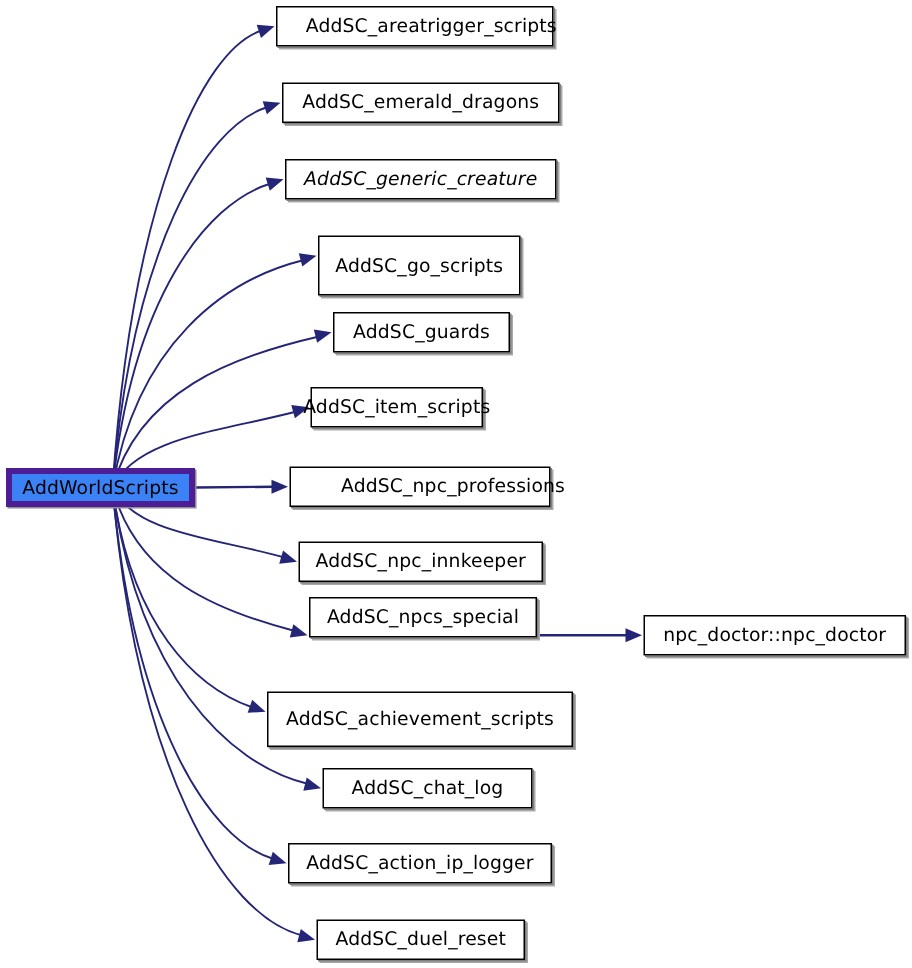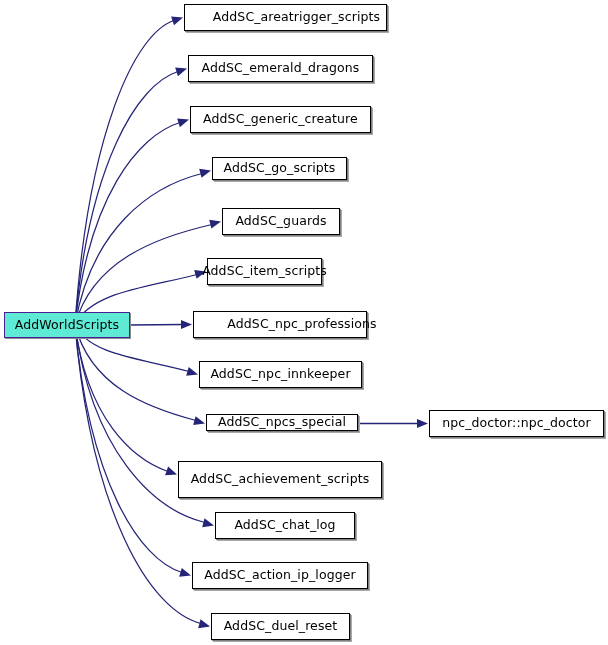--- a/index.html
+++ b/index.html
@@ -35,22 +35,22 @@
     white-space: nowrap;
     z-index: 2;
   }
   .node .label {
     font-size: 12.5px;
     line-height: 1;
     color: #000000;
     letter-spacing: 0.1px;
   }
   .node.root {
-    background: #5eead4;
-    border: 1px solid #4c1d95;
+    background: #3b82f6;
+    border: 4px solid #4c1d95;
     box-shadow: 1px 1px 0 0 #8c8c8c;
   }
 </style>
 </head>
 <body>
 
 <div id="canvas">
   <svg id="edge-layer" viewBox="0 0 608 645" width="608" height="645">
       <path d="M 75 325 C 87.96 134.35, 134.4 33.5, 174 20.5" fill="none" stroke="#252577" stroke-width="1.25"></path>
       <polygon points="183,17.5 173.9901113843621,25.30909131293769 171.11320117997624,16.570476567115534" fill="#252577"></polygon>
@@ -77,45 +77,45 @@
       <path d="M 75 325 C 88.92 480.31, 138.8 559.5, 182 572.5" fill="none" stroke="#252577" stroke-width="1.25"></path>
       <polygon points="191,575.5 179.13489431367088,576.67442200773 181.831009715072,567.8783455106587" fill="#252577"></polygon>
       <path d="M 75 325 C 91.2 511.93, 149.25 610.5, 201 623.5" fill="none" stroke="#252577" stroke-width="1.25"></path>
       <polygon points="210,626.5 198.19117712354645,628.1467247106141 200.53431755276253,619.2501133934343" fill="#252577"></polygon>
       <line x1="358" y1="423.5" x2="419" y2="423.5" stroke="#252577" stroke-width="1.6"></line>
       <polygon points="428,423.5 417,428.1 417,418.9" fill="#252577"></polygon>
     </svg>
 <div class="node root" style="left: 4px; top: 312px; width: 126px; height: 26px;">
       <span class="label">AddWorldScripts</span>
     </div>
-    <div class="node" style="left: 184px; top: 4px; width: 203px; height: 27px; padding-left: 22px;">
+    <div class="node" style="left: 184px; top: 4px; width: 185px; height: 27px; padding-left: 22px;">
       <span class="label">AddSC_areatrigger_scripts</span>
     </div>
     <div class="node" style="left: 188px; top: 55px; width: 185px; height: 27px; align-items: center;">
       <span class="label">AddSC_emerald_dragons</span>
     </div>
-    <div class="node" style="left: 190px; top: 106px; width: 181px; height: 27px;">
+    <div class="node" style="left: 190px; top: 106px; width: 181px; height: 27px; font-style: italic;">
       <span class="label">AddSC_generic_creature</span>
     </div>
-    <div class="node" style="left: 212px; top: 157px; width: 135px; height: 23px;">
+    <div class="node" style="left: 212px; top: 157px; width: 135px; height: 40px;">
       <span class="label">AddSC_go_scripts</span>
     </div>
     <div class="node" style="left: 222px; top: 208px; width: 118px; height: 27px;">
       <span class="label">AddSC_guards</span>
     </div>
     <div class="node" style="left: 207px; top: 258px; width: 115px; height: 27px;">
       <span class="label">AddSC_item_scripts</span>
     </div>
     <div class="node" style="left: 193px; top: 311px; width: 174px; height: 27px; padding-left: 44px;">
       <span class="label">AddSC_npc_professions</span>
     </div>
     <div class="node" style="left: 199px; top: 361px; width: 163px; height: 27px;">
       <span class="label">AddSC_npc_innkeeper</span>
     </div>
-    <div class="node" style="left: 206px; top: 414px; width: 152px; height: 17px;">
+    <div class="node" style="left: 206px; top: 398px; width: 152px; height: 27px;">
       <span class="label">AddSC_npcs_special</span>
     </div>
     <div class="node" style="left: 178px; top: 461px; width: 204px; height: 37px;">
       <span class="label">AddSC_achievement_scripts</span>
     </div>
     <div class="node" style="left: 215px; top: 512px; width: 140px; height: 27px;">
       <span class="label">AddSC_chat_log</span>
     </div>
     <div class="node" style="left: 192px; top: 562px; width: 176px; height: 27px;">
       <span class="label">AddSC_action_ip_logger</span>

